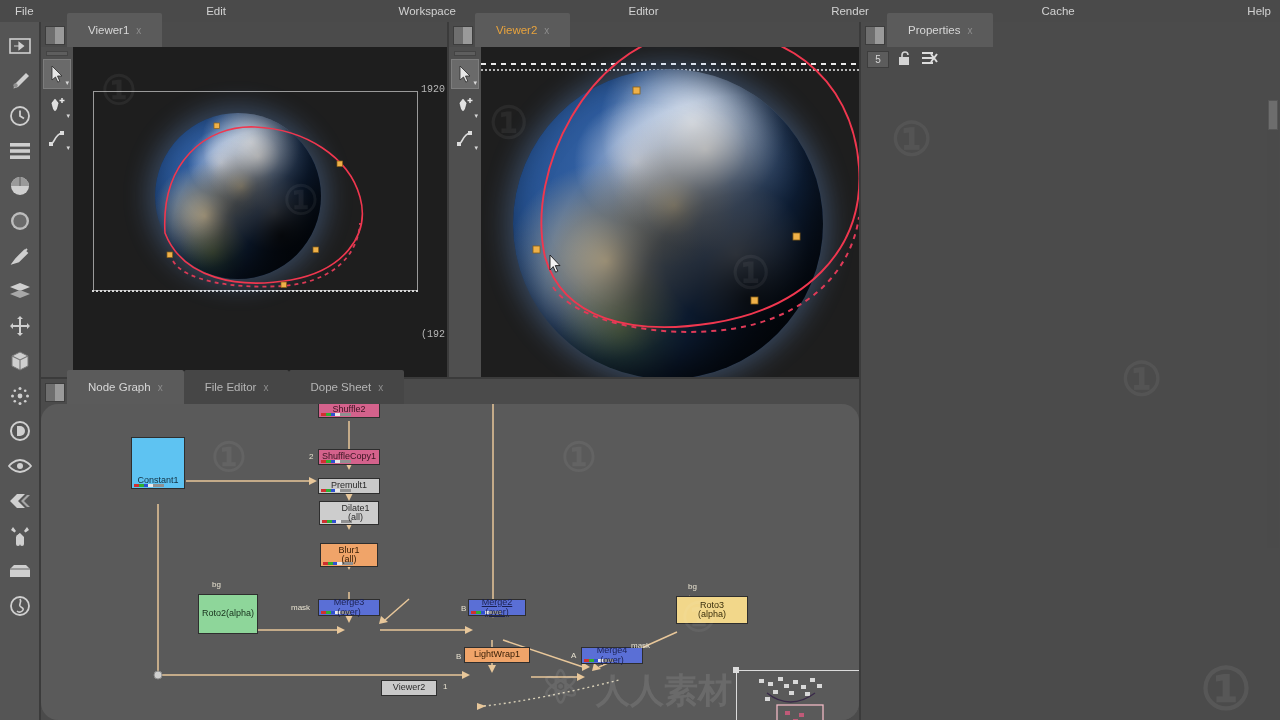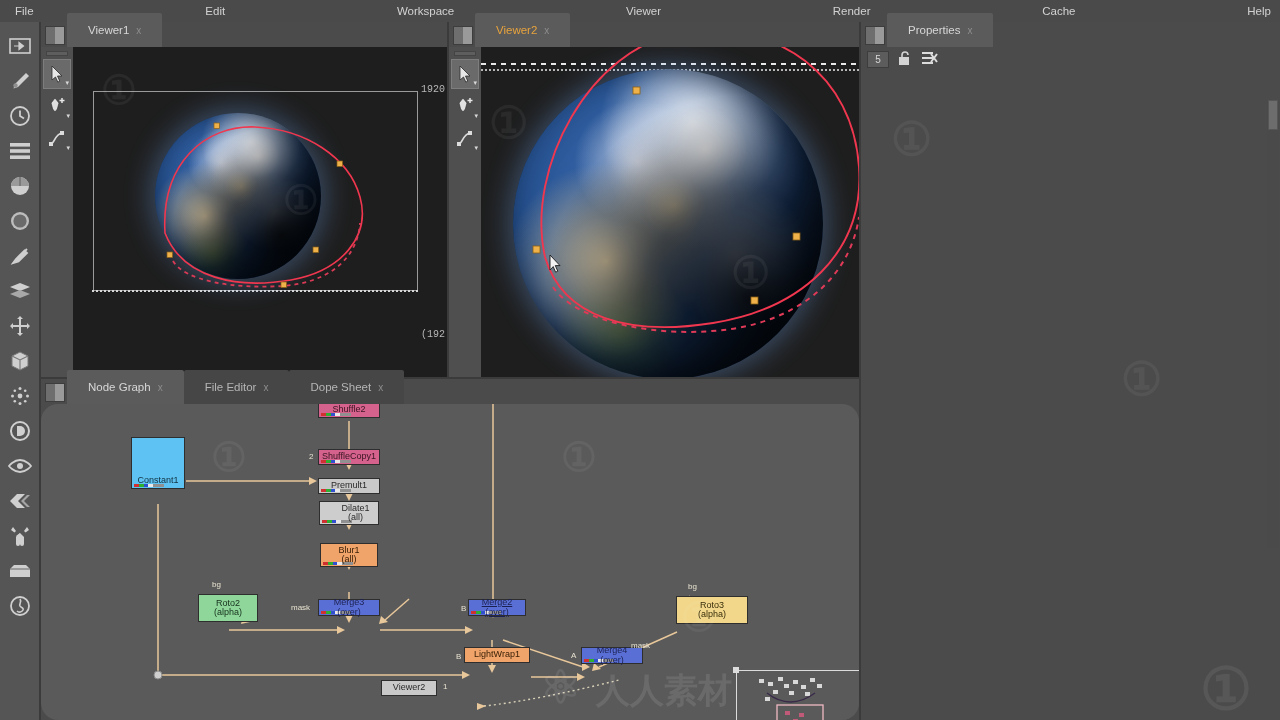--- a/index.html
+++ b/index.html
@@ -121,21 +121,21 @@
 </style>
 </head>
 <body>
 
 <div id="app">
 
   <div id="menubar">
     <div class="menu-item">File</div>
     <div class="menu-item">Edit</div>
     <div class="menu-item">Workspace</div>
-    <div class="menu-item">Viewer</div>
+    <div class="menu-item">Editor</div>
     <div class="menu-item">Render</div>
     <div class="menu-item">Cache</div>
     <div class="menu-item">Help</div>
   </div>
 
   <div id="rail">
     <div class="rail-ico">
       <svg width="22" height="16" viewBox="0 0 22 16">
           <rect x="1" y="1" width="20" height="14" fill="none" stroke="#cfcfcf" stroke-width="1.6"></rect>
           <path d="M5 8h9M10 4.5l4.5 3.5L10 11.5z" fill="#cfcfcf" stroke="#cfcfcf" stroke-width="1.2"></path>
@@ -470,21 +470,21 @@
         <span class="node-lbl">(all)</span>
         <span class="stripe"></span>
       </div>
 
       <div class="node" style="left:279px;top:139px;width:58px;height:24px;background:#f0a469;color:#3a2008;flex-direction:column;justify-content:center;">
         <span class="node-lbl">Blur1</span>
         <span class="node-lbl">(all)</span>
         <span class="stripe"></span>
       </div>
 
-      <div class="node" style="left:157px;top:190px;width:60px;height:28px;background:#8ed69a;color:#16301b;flex-direction:column;justify-content:center;">
+      <div class="node" style="left:157px;top:190px;width:60px;height:40px;background:#8ed69a;color:#16301b;flex-direction:row;justify-content:center;">
         <span class="node-lbl">Roto2</span>
         <span class="node-lbl">(alpha)</span>
       </div>
 
       <div class="node" style="left:277px;top:195px;width:62px;height:17px;background:#5a6fd6;color:#1b2150;">
         <span class="node-lbl">Merge3 (over)</span>
         <span class="stripe"></span>
       </div>
 
       <div class="node" style="left:427px;top:195px;width:58px;height:17px;background:#5a6fd6;color:#1b2150;text-decoration:underline;">

